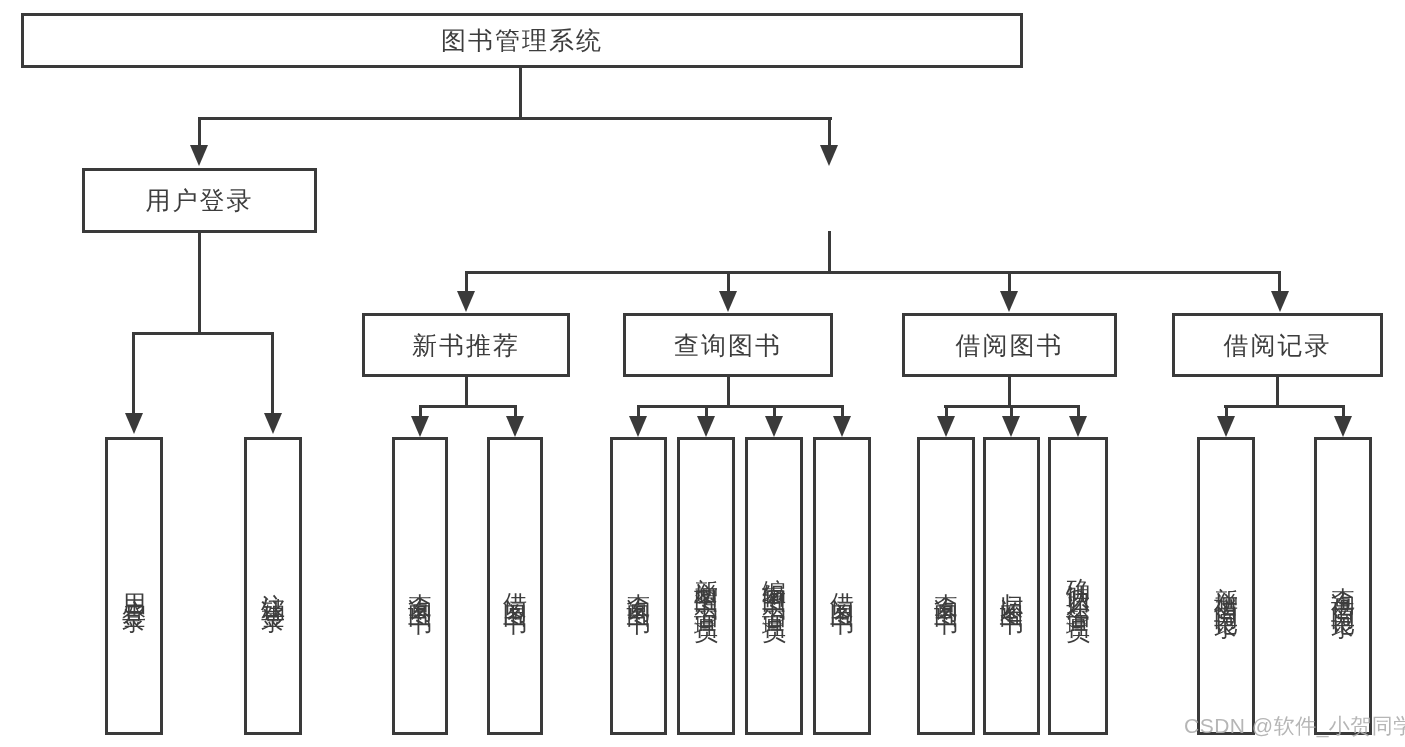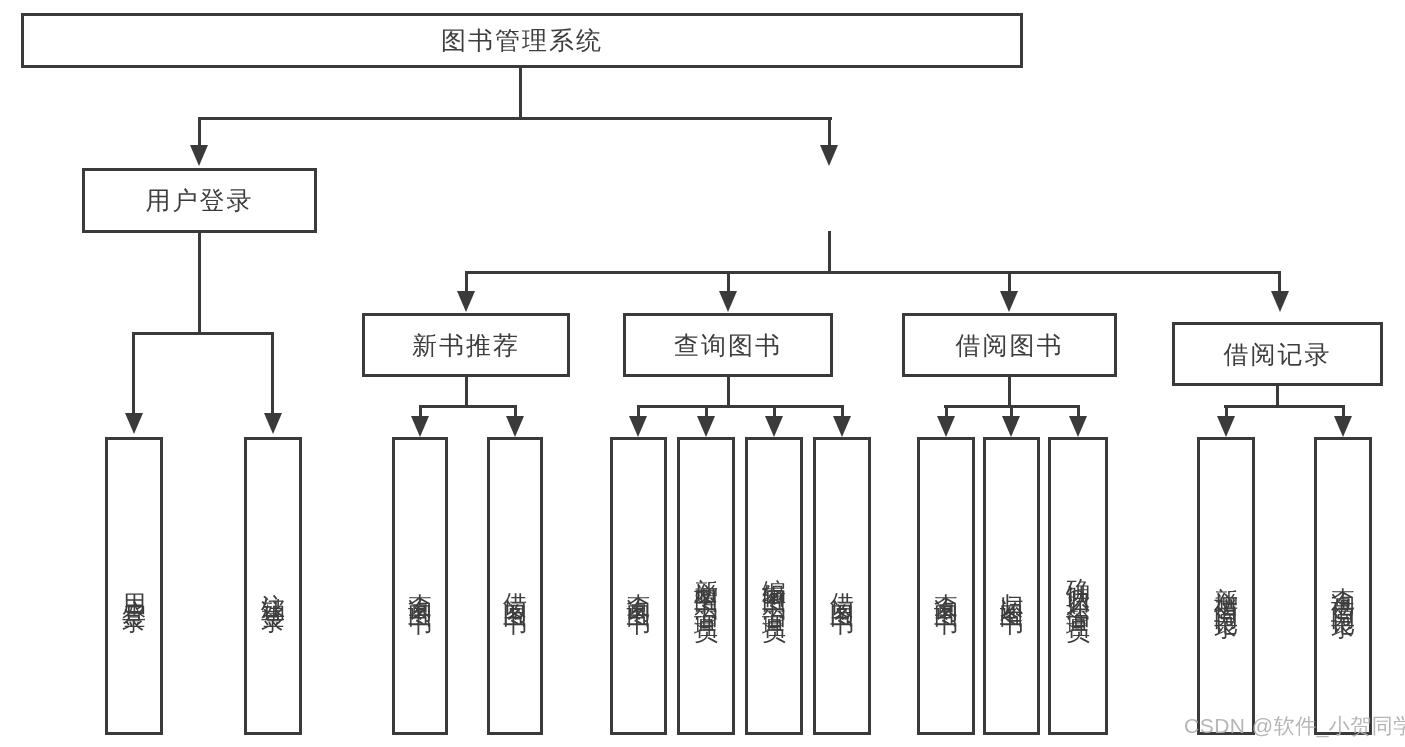--- a/index.html
+++ b/index.html
@@ -117,21 +117,21 @@
     <div class="arrow" style="left:1334px;top:416px;"></div>
   </div>
 
   <div class="node" style="left:21px;top:13px;width:1002px;height:55px;">图书管理系统</div>
 
   <div class="node" style="left:82px;top:168px;width:235px;height:65px;">用户登录</div>
 
   <div class="node" style="left:362px;top:313px;width:208px;height:64px;">新书推荐</div>
   <div class="node" style="left:623px;top:313px;width:210px;height:64px;">查询图书</div>
   <div class="node" style="left:902px;top:313px;width:215px;height:64px;">借阅图书</div>
-  <div class="node" style="left:1172px;top:322px;width:211px;height:64px;">借阅记录</div>
+  <div class="node" style="left:1172px;top:313px;width:211px;height:64px;">借阅记录</div>
 
   <div class="leaf" style="left:105px;width:58px;">
     <span>用户登录</span>
     </div>
   <div class="leaf" style="left:244px;width:58px;">
     <span>注销登录</span>
     </div>
 
   <div class="leaf" style="left:392px;width:56px;">
     <span>查询图书</span>

